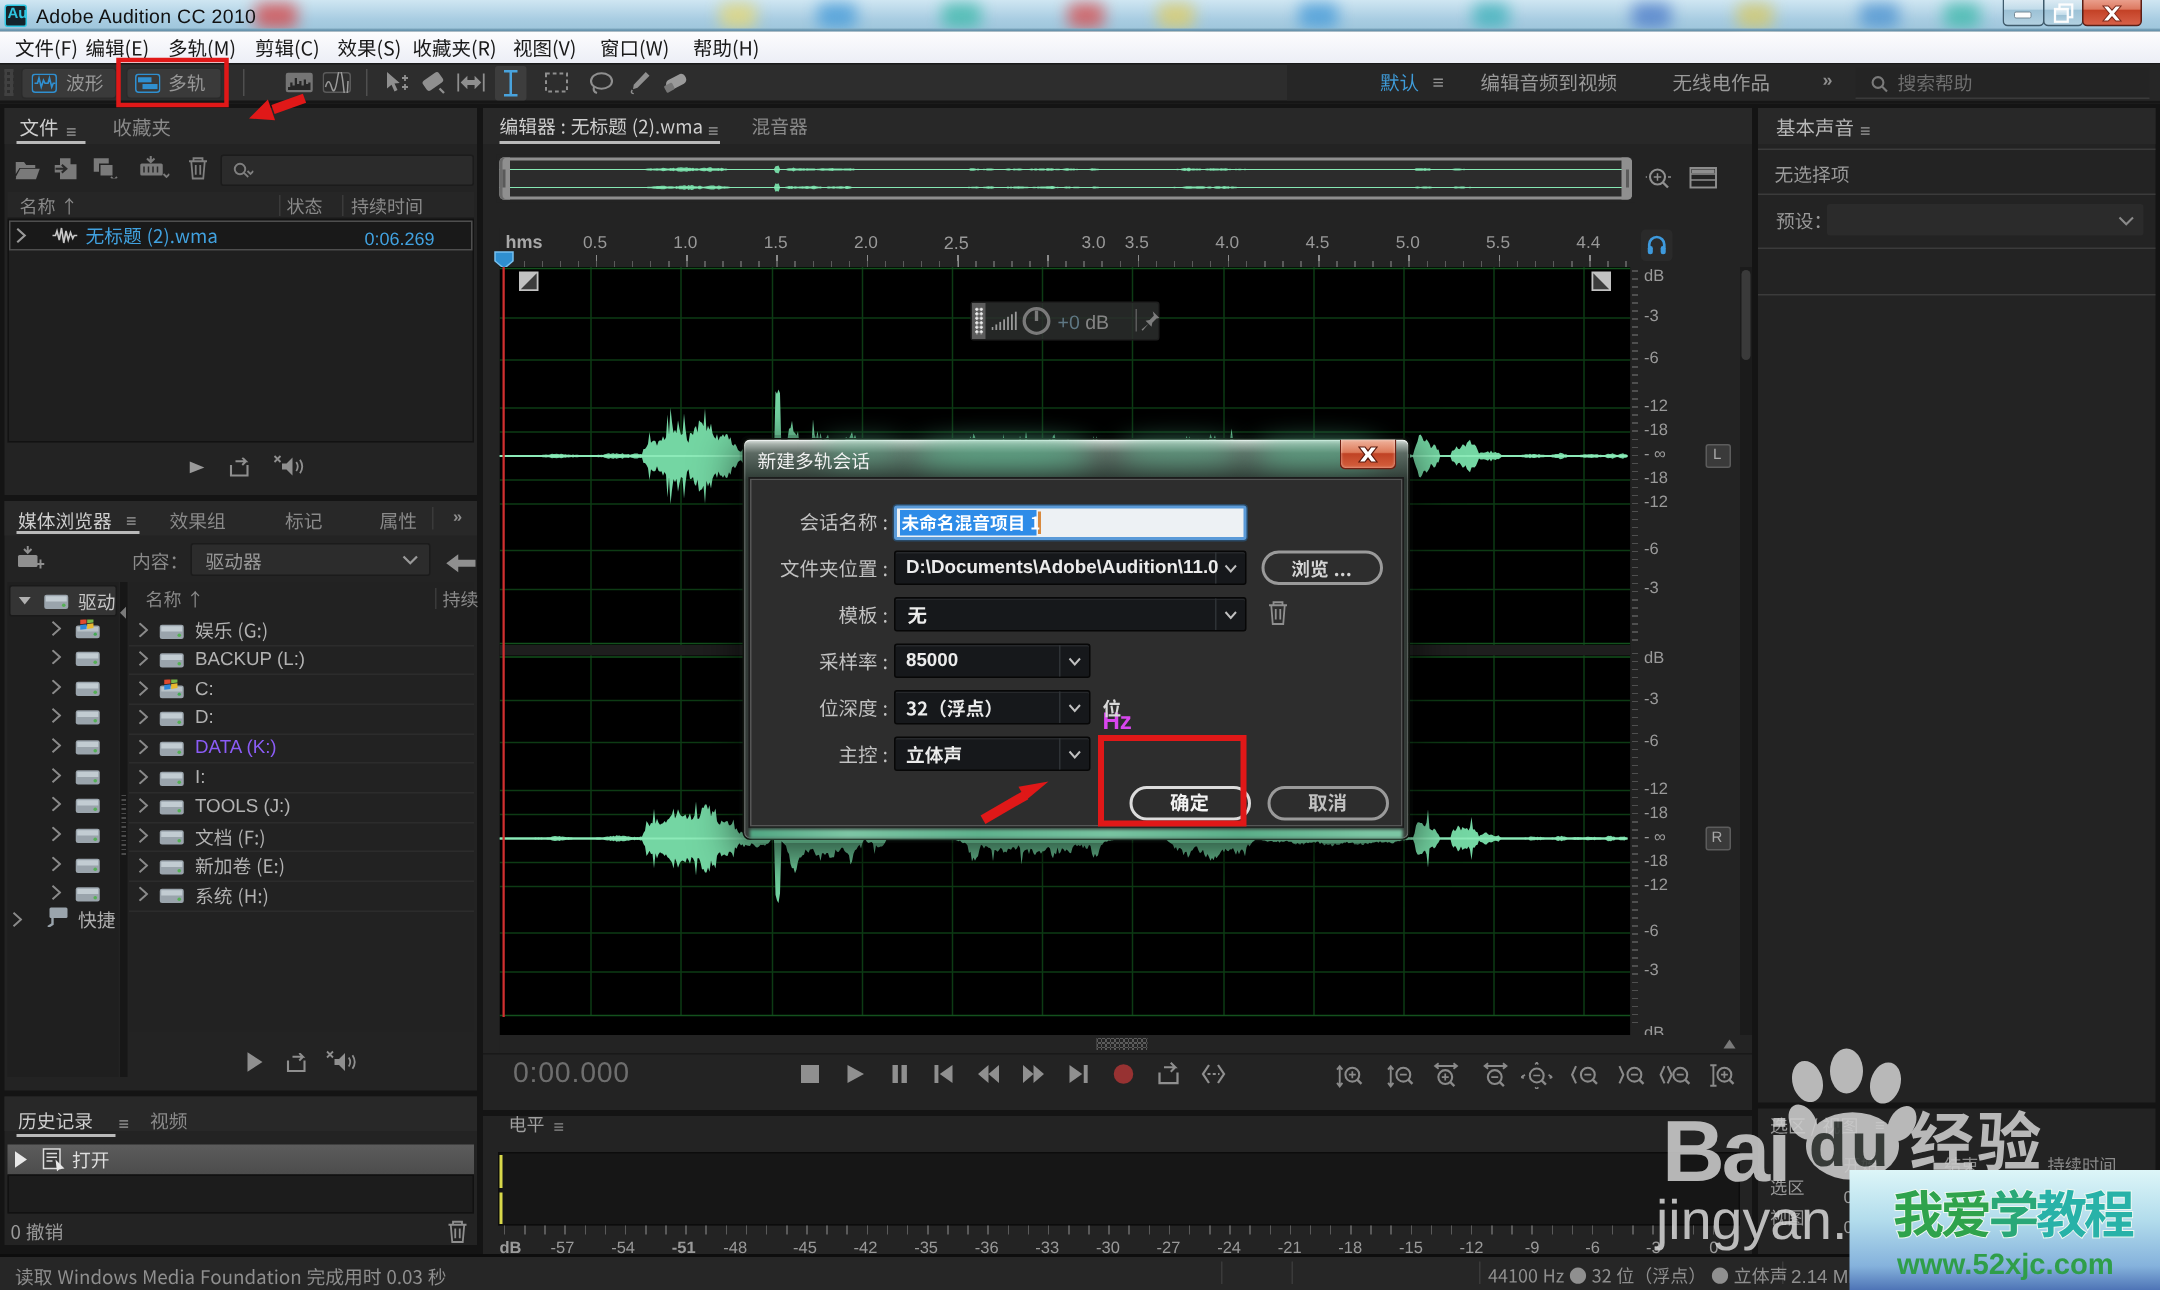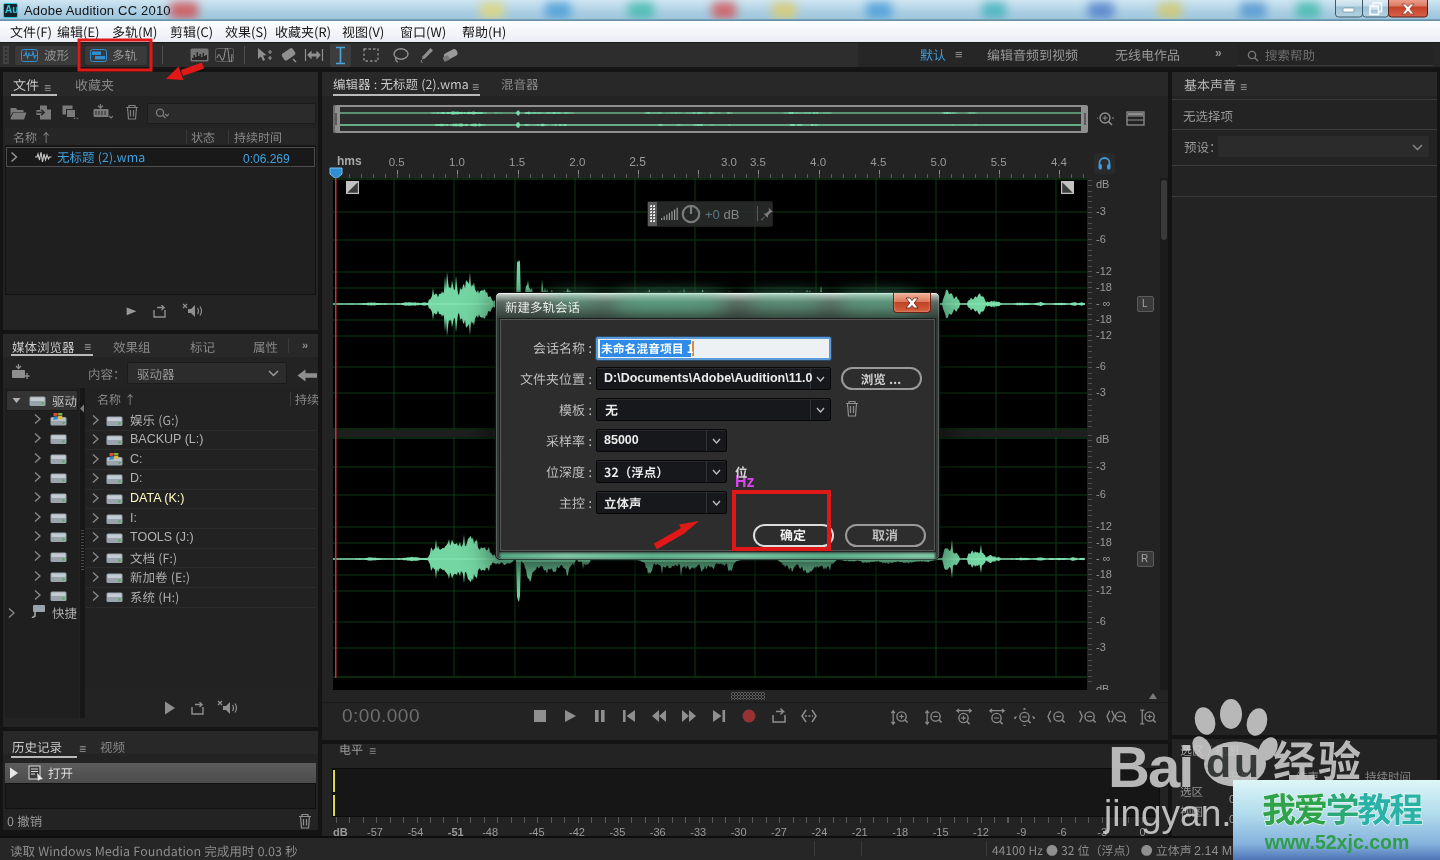--- a/index.html
+++ b/index.html
@@ -340,21 +340,21 @@
 <div class="a" style="left:130px;top:471.45px;font-size:12.5px;color:#b2b2b2;font-weight:400;letter-spacing:0px;line-height:15px;white-space:pre;">D:</div>
 <div class="a" style="left:86px;top:508.3px;width:230px;height:1px;background:#2c2c2c"></div>
 <svg class="a" style="left:92px;top:493.1px" width="7" height="10" viewBox="0 0 7 10">
     <path d="M1 0.5 L6 5 L1 9.5" fill="none" stroke="#8a8a8a" stroke-width="1.3"></path>
   </svg>
 <svg class="a" style="left:106px;top:492.1px" width="17" height="13" viewBox="0 0 17 13">
     <rect x="0.5" y="2.5" width="16" height="9.5" rx="1.5" fill="#9aa4ac"></rect>
     <rect x="1.5" y="3.5" width="14" height="3.5" fill="#c2ccd2"></rect>
     <circle cx="13.5" cy="9.5" r="1.2" fill="#55b055"></circle>
   </svg>
-<div class="a" style="left:130px;top:491.1px;font-size:12.5px;color:#fef9c3;font-weight:400;letter-spacing:0px;line-height:15px;white-space:pre;">DATA (K:)</div>
+<div class="a" style="left:130px;top:491.1px;font-size:12.5px;color:#8b5cf6;font-weight:400;letter-spacing:0px;line-height:15px;white-space:pre;">DATA (K:)</div>
 <div class="a" style="left:86px;top:527.95px;width:230px;height:1px;background:#2c2c2c"></div>
 <svg class="a" style="left:92px;top:512.75px" width="7" height="10" viewBox="0 0 7 10">
     <path d="M1 0.5 L6 5 L1 9.5" fill="none" stroke="#8a8a8a" stroke-width="1.3"></path>
   </svg>
 <svg class="a" style="left:106px;top:511.75px" width="17" height="13" viewBox="0 0 17 13">
     <rect x="0.5" y="2.5" width="16" height="9.5" rx="1.5" fill="#9aa4ac"></rect>
     <rect x="1.5" y="3.5" width="14" height="3.5" fill="#c2ccd2"></rect>
     <circle cx="13.5" cy="9.5" r="1.2" fill="#55b055"></circle>
   </svg>
 <div class="a" style="left:130px;top:510.75px;font-size:12.5px;color:#b2b2b2;font-weight:400;letter-spacing:0px;line-height:15px;white-space:pre;">I:</div>

